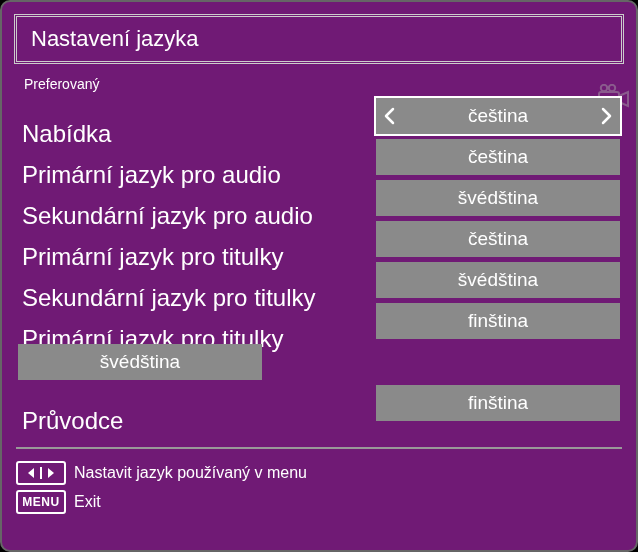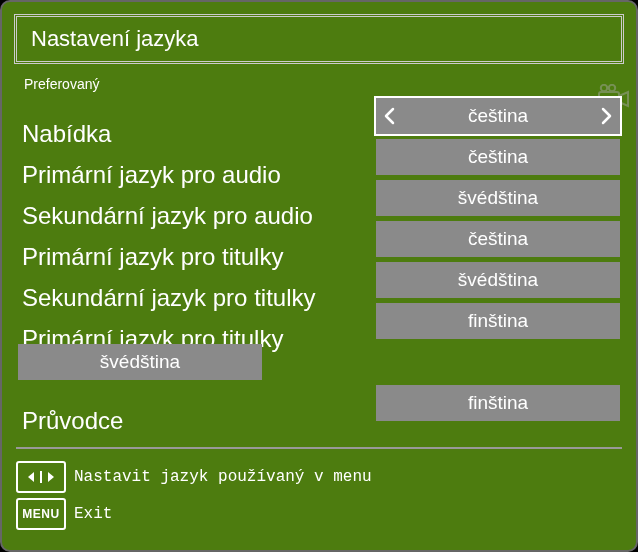--- a/index.html
+++ b/index.html
@@ -7,21 +7,21 @@
     background: #000;
     font-family: Arial, Helvetica, sans-serif;
     color: #fff;
     width: 638px;
     height: 552px;
     overflow: hidden;
   }
   .screen {
     width: 638px;
     height: 552px;
-    background: #4d7c0f;
+    background: #701a75;
     border: 2px solid #666;
     border-radius: 10px;
     padding: 12px;
     position: relative;
   }
   .title-box {
     border: 3px double #ccc;
     padding: 9px 14px;
     margin-bottom: 8px;
   }
@@ -99,21 +99,21 @@
     display: flex;
     align-items: center;
     margin-bottom: 5px;
     gap: 8px;
   }
   .hint-badge {
     display: inline-flex;
     align-items: center;
     justify-content: center;
     min-width: 50px;
-    height: 32px;
+    height: 24px;
     font-size: 12px;
     font-weight: bold;
     color: #fff;
   }
   .lr-badge {
     border: 2px solid #fff;
     border-radius: 3px;
     padding: 0 3px;
     gap: 2px;
   }
@@ -126,21 +126,20 @@
   .lr-badge svg { display:block; }
   .menu-badge {
     border: 2px solid #fff;
     border-radius: 3px;
     padding: 0 3px;
     letter-spacing: 0.5px;
     font-size: 12px;
   }
   .hint-text {
     font-size: 16px;
-    font-family: Liberation Mono, monospace;
   }
 </style>
 </head>
 <body>
 
 <div class="screen">
 
   <div class="title-box">
     <div class="title-text">Nastavení jazyka</div>
   </div>

